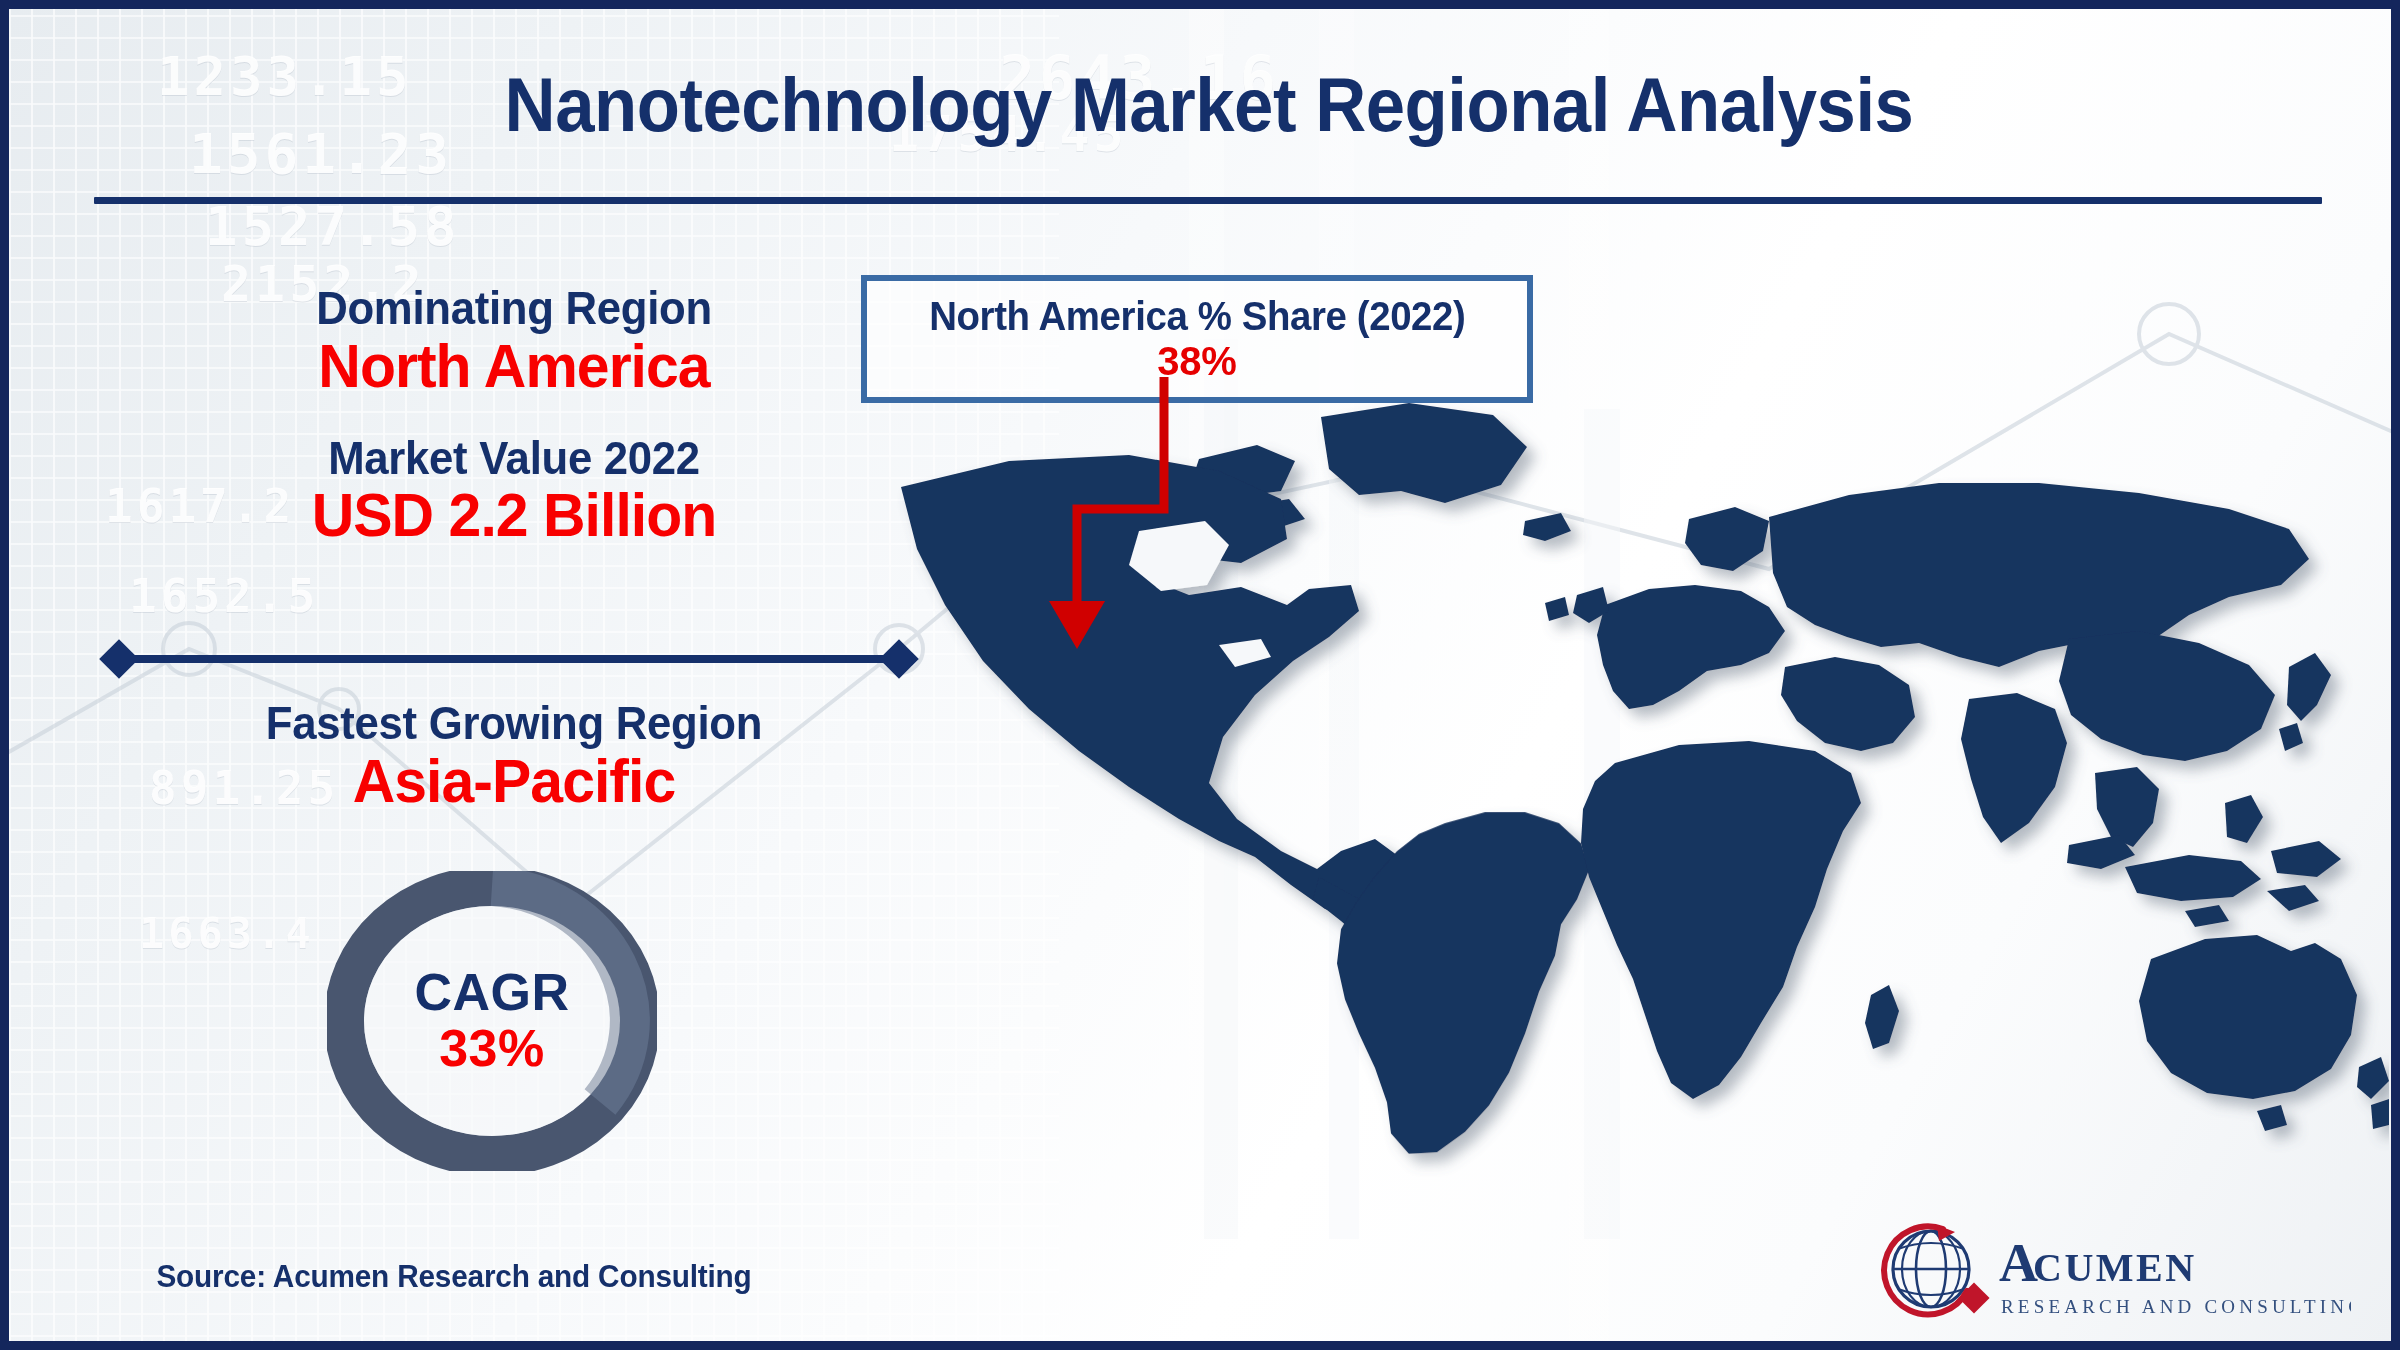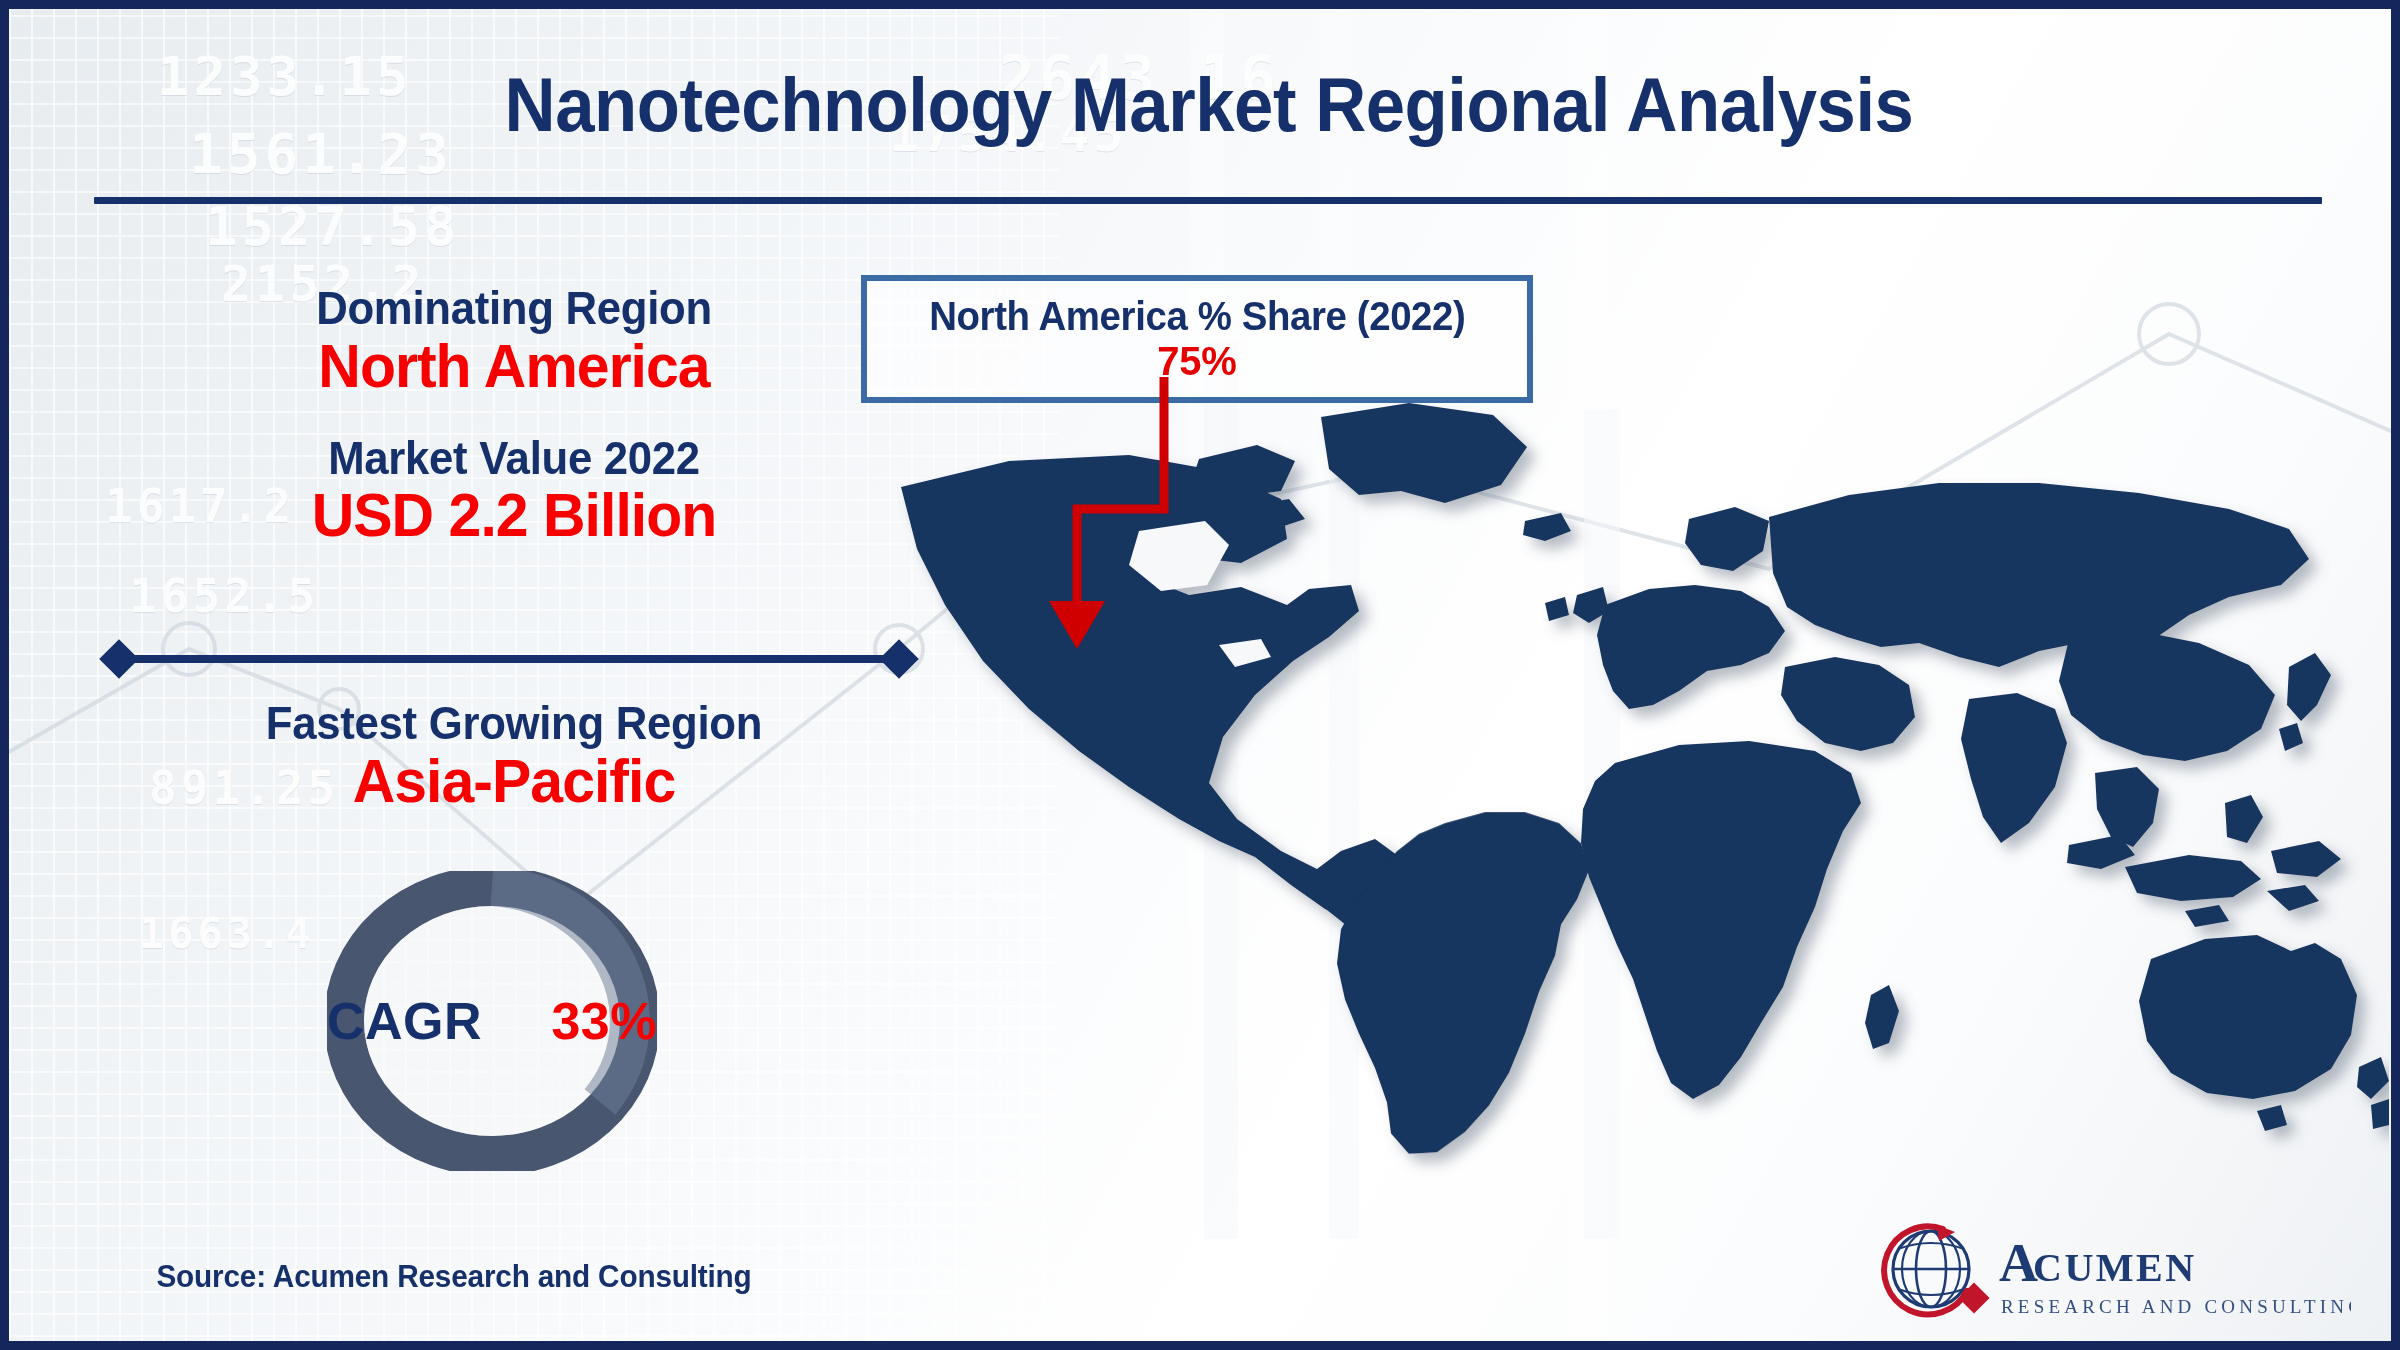--- a/index.html
+++ b/index.html
@@ -89,21 +89,21 @@
 
   
   .donut-wrap{
     position:absolute;left:318px;top:862px;width:330px;height:300px;
   }
   .donut{
     position:absolute;left:0;top:0;width:330px;height:300px;
   }
   .donut-center{
     position:absolute;left:0;top:0;width:330px;height:300px;
-    display:flex;flex-direction:row;align-items:center;justify-content:space-between;
+    display:flex;flex-direction:column;align-items:center;justify-content:center;
   }
   .donut-center .c-label{
     font-size:52px;font-weight:700;color:#15306b;letter-spacing:.5px;line-height:1.05;
   }
   .donut-center .c-value{
     font-size:52px;font-weight:700;color:#f80000;letter-spacing:.5px;line-height:1.12;
   }
 
   
   .map-wrap{position:absolute;left:880px;top:390px;width:1500px;height:790px;}
@@ -292,21 +292,21 @@
         <path d="M1368,712 L1392,706 L1398,726 L1376,732 Z"></path>
 
         <path d="M1470,668 L1492,658 L1500,682 L1482,700 L1468,688 Z"></path>
         <path d="M1482,706 L1500,700 L1500,726 L1484,730 Z"></path>
       </g>
     </svg>
   </div>
 
   <div class="callout">
     <div class="co-label">North America % Share (2022)</div>
-    <div class="co-value">75%</div>
+    <div class="co-value">38%</div>
   </div>
   <svg class="callout-arrow" viewBox="0 0 300 300">
     <path d="M135,0 L135,132 L48,132 L48,242" fill="none" stroke="#d00000" stroke-width="9" stroke-linecap="square"></path>
     <path d="M48,272 L20,224 L76,224 Z" fill="#d00000"></path>
   </svg>
 
   <div class="source">Source: Acumen Research and Consulting</div>
 
   <div class="logo">
     <svg viewBox="0 0 480 108" width="480" height="108">

